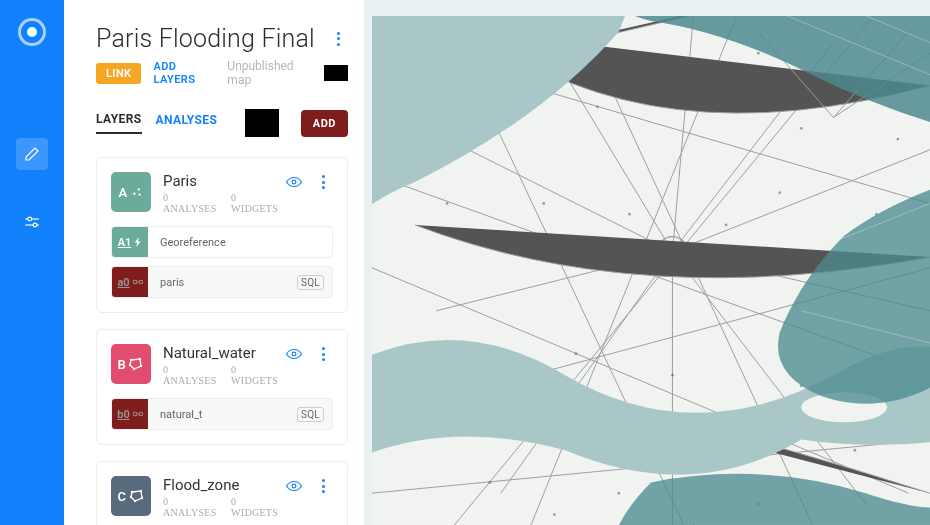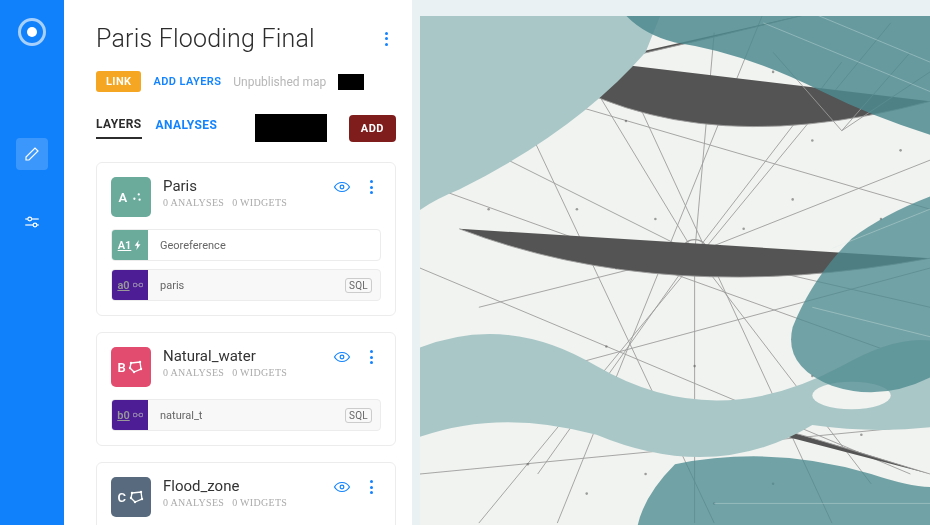--- a/index.html
+++ b/index.html
@@ -5,28 +5,28 @@
   * { box-sizing: border-box; margin: 0; padding: 0; }
   html, body { width: 930px; height: 525px; font-family: -apple-system, BlinkMacSystemFont, "Segoe UI", Roboto, "Helvetica Neue", Arial, sans-serif; overflow: hidden; background: #fff; }
   .app { display: flex; height: 100%; }
   .rail { width: 64px; background: #1181fb; display: flex; flex-direction: column; align-items: center; padding-top: 18px; gap: 36px; }
   .rail .logo { width: 28px; height: 28px; border: 3px solid #a7d0fd; border-radius: 50%; position: relative; }
   .rail .logo::after { content: ""; position: absolute; width: 10px; height: 10px; background: #fff; border-radius: 50%; top: 50%; left: 50%; transform: translate(-50%, -50%); }
   .rail-btn { width: 32px; height: 32px; display: flex; align-items: center; justify-content: center; cursor: pointer; border-radius: 4px; }
   .rail-btn.active { background: rgba(255,255,255,0.18); }
   .rail-btn svg { width: 18px; height: 18px; stroke: #fff; fill: none; stroke-width: 1.6; }
 
-  .panel { width: 348px; padding: 24px 16px 0 32px; display: flex; flex-direction: column; overflow: hidden; }
+  .panel { width: 300px; padding: 24px 16px 0 32px; display: flex; flex-direction: column; overflow: hidden; }
   .title-row { display: flex; align-items: center; justify-content: space-between; }
   .title { font-size: 25px; font-weight: 300; color: #2c2c2c; letter-spacing: 0.2px; }
   .kebab { width: 20px; height: 20px; display: flex; align-items: center; justify-content: center; cursor: pointer; }
   .kebab-dots { display: flex; flex-direction: column; gap: 2.5px; }
   .kebab-dots span { width: 3px; height: 3px; background: #1283ff; border-radius: 50%; }
 
-  .meta-row { display: flex; align-items: center; gap: 12px; margin-top: 18px; font-size: 11px; }
+  .meta-row { display: flex; align-items: center; gap: 12px; margin-top: 6px; font-size: 11px; }
   .pill-link { background: #f5a623; color: #fff; padding: 4px 10px; border-radius: 3px; font-weight: 600; letter-spacing: 0.4px; cursor: pointer; }
   .add-people { color: #1283ff; font-weight: 600; letter-spacing: 0.4px; cursor: pointer; }
   .unpub { color: #b7b7b7; font-size: 12px; }
   .blk1 { width: 26px; height: 16px; background: #000; }
 
   .tabs-row { display: flex; align-items: center; margin-top: 22px; gap: 14px; }
   .tab { font-size: 12px; font-weight: 700; letter-spacing: 0.4px; padding-bottom: 6px; cursor: pointer; color: #1283ff; }
   .tab.active { color: #2c2c2c; border-bottom: 2px solid #2c2c2c; }
   .tabs-spacer { flex: 1; }
   .blk2 { width: 72px; height: 28px; background: #000; }
@@ -44,21 +44,21 @@
   .layer-name { font-size: 15px; color: #333; font-weight: 400; }
   .layer-sub { font-size: 10px; color: #aaa; letter-spacing: 0.3px; margin-top: 2px; display: flex; gap: 8px; font-family: Liberation Serif, serif; }
   .layer-actions { display: flex; align-items: center; gap: 10px; margin-left: auto; }
   .eye { width: 18px; height: 18px; cursor: pointer; }
   .eye svg { stroke: #1283ff; fill: none; stroke-width: 1.6; }
 
   .sub-rows { margin-top: 12px; display: flex; flex-direction: column; gap: 8px; }
   .sub-row { display: flex; align-items: center; height: 32px; border: 1px solid #ececec; border-radius: 4px; overflow: hidden; font-size: 11px; }
   .sub-row .chip { width: 36px; height: 100%; display: flex; align-items: center; justify-content: center; color: #fff; font-weight: 600; gap: 3px; text-decoration: underline; }
   .sub-row .chip.teal { background: #6aab9c; }
-  .sub-row .chip.gray { background: #4c1d95; color: #999; }
+  .sub-row .chip.gray { background: #7f1d1d; color: #999; }
   .sub-row .label { padding-left: 12px; flex: 1; color: #666; }
   .sub-row.bg-gray { background: #f8f8f8; }
   .sql-tag { margin-right: 8px; border: 1px solid #ccc; border-radius: 3px; font-size: 10px; color: #666; padding: 1px 3px; letter-spacing: 0.3px; }
 
   .map-area { flex: 1; background: #eaf1f3; padding: 16px 0 0 8px; overflow: hidden; }
   .map-canvas { width: 100%; height: 100%; display: block; }
 
   svg.pts-icon { width: 14px; height: 14px; }
   svg.poly-icon { width: 16px; height: 16px; }
 </style>

